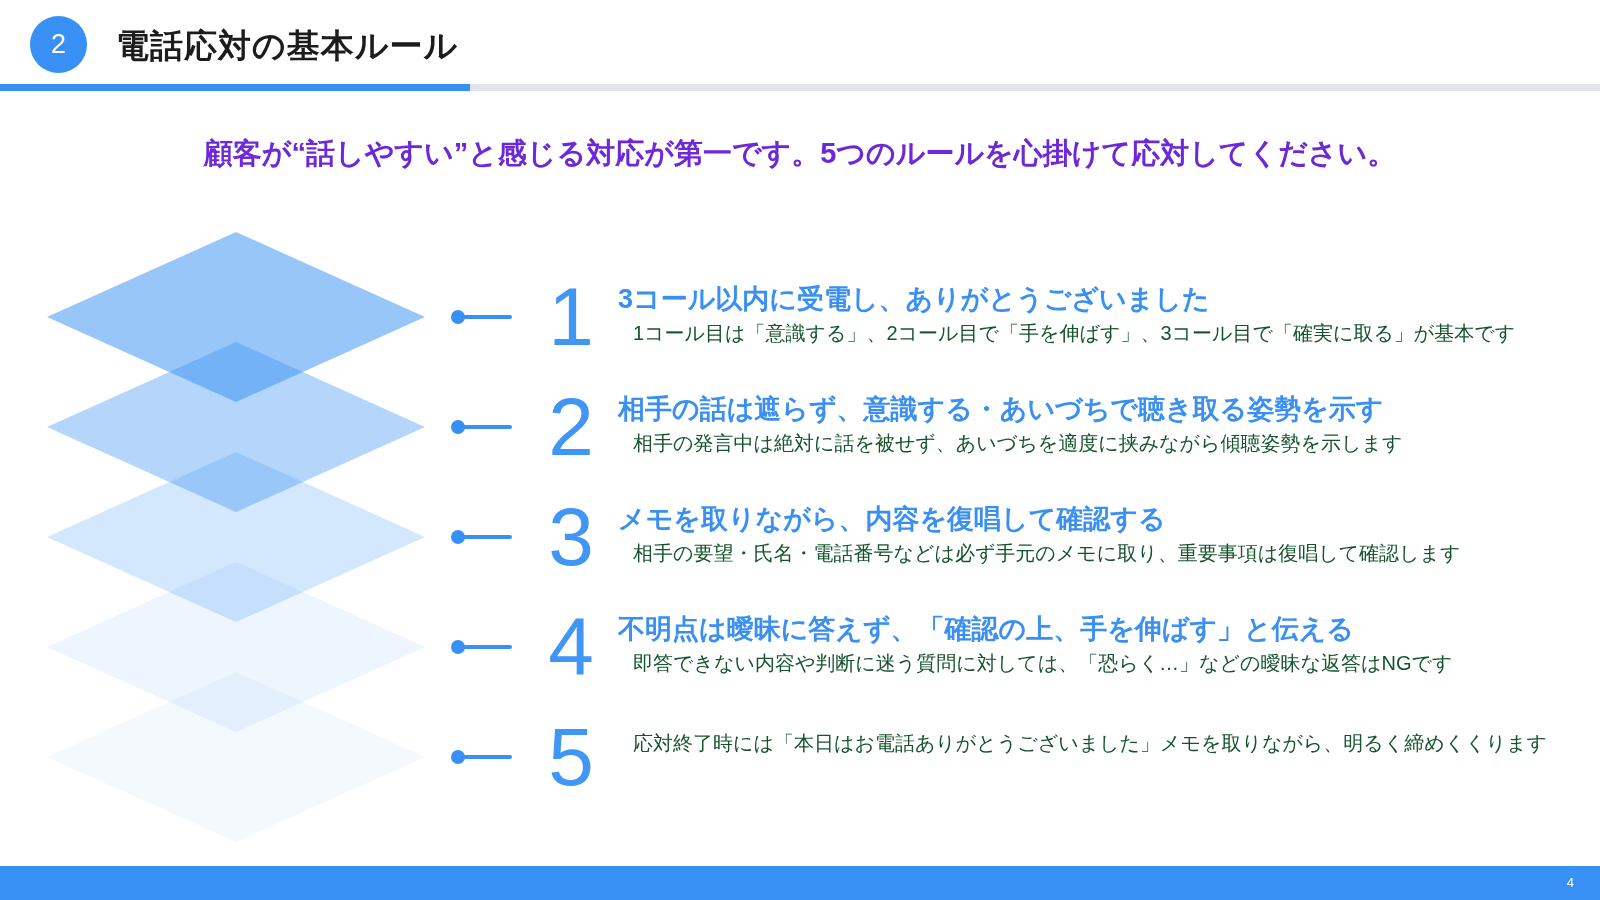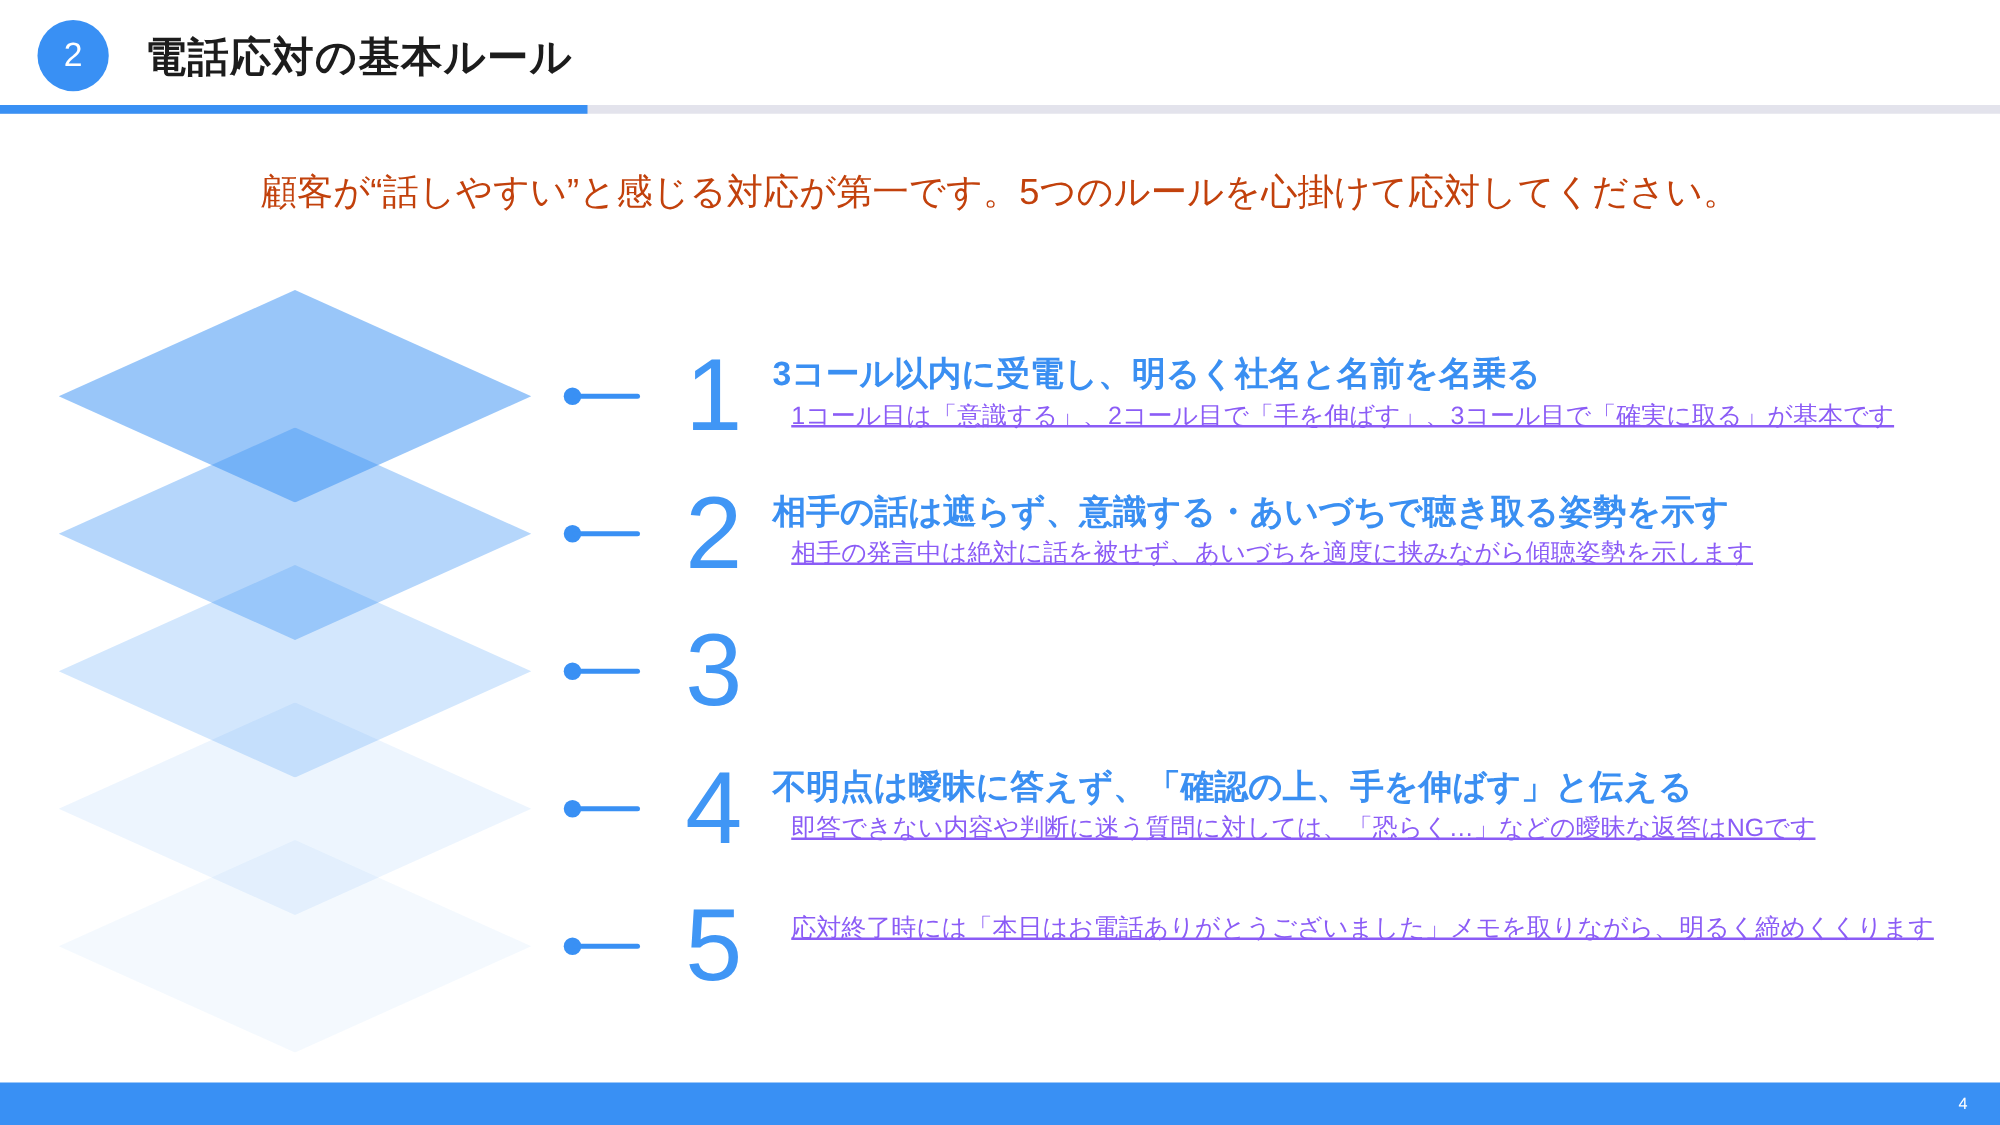--- a/index.html
+++ b/index.html
@@ -24,21 +24,21 @@
   .header-rule{
     position:absolute;left:0;top:84px;width:1600px;height:7px;background:#e3e3ec;
   }
   .header-rule-accent{
     position:absolute;left:0;top:0;width:470px;height:7px;background:#3990f4;
   }
 
   
   .subtitle{
     position:absolute;left:0;top:134px;width:1600px;margin:0;
-    text-align:center;font-size:29px;font-weight:400;color:#c2410c;
+    text-align:center;font-size:29px;font-weight:700;color:#6d28d9;
   }
 
   
   .diagram{position:absolute;left:47px;top:232px;width:378px;height:610px;}
   .diamond{
     position:absolute;left:0;width:378px;height:170px;
     clip-path:polygon(50% 0%,100% 50%,50% 100%,0% 50%);
   }
   .diamond:nth-child(1){top:0px;  background:rgba(54,144,244,0.51);}
   .diamond:nth-child(2){top:110px;background:rgba(54,144,244,0.37);}
@@ -66,21 +66,21 @@
   .rule-number{
     position:absolute;left:92px;top:2px;width:78px;height:106px;
     text-align:center;line-height:106px;
     font-size:82px;font-weight:400;color:#4096f5;
   }
   .rule-text{position:absolute;left:178px;top:22px;width:960px;}
   .rule-heading{
     margin:0;font-size:27px;line-height:30px;font-weight:700;color:#3a8ff2;
   }
   .rule-desc{
-    margin:6px 0 0 15px;font-size:20px;line-height:26px;font-weight:400;color:#8b5cf6;text-decoration:underline;
+    margin:6px 0 0 15px;font-size:20px;line-height:26px;font-weight:400;color:#14532d;
   }
 
   
   .footer-bar{
     position:absolute;left:0;bottom:0;width:1600px;height:34px;background:#3990f4;
   }
   .page-number{
     position:absolute;right:26px;top:0;height:34px;line-height:34px;
     color:#ffffff;font-size:13px;
   }
@@ -108,39 +108,43 @@
     <div class="diamond"></div>
   </div>
 
   <div class="rules">
 
     <div class="rule">
       <span class="connector-dot"></span>
       <span class="connector-line"></span>
       <div class="rule-number">1</div>
       <div class="rule-text">
-        <p class="rule-heading">3コール以内に受電し、明るく社名と名前を名乗る</p>
+        <p class="rule-heading">3コール以内に受電し、ありがとうございました</p>
         <p class="rule-desc">1コール目は「意識する」、2コール目で「手を伸ばす」、3コール目で「確実に取る」が基本です</p>
       </div>
     </div>
 
     <div class="rule">
       <span class="connector-dot"></span>
       <span class="connector-line"></span>
       <div class="rule-number">2</div>
       <div class="rule-text">
         <p class="rule-heading">相手の話は遮らず、意識する・あいづちで聴き取る姿勢を示す</p>
         <p class="rule-desc">相手の発言中は絶対に話を被せず、あいづちを適度に挟みながら傾聴姿勢を示します</p>
       </div>
     </div>
 
     <div class="rule">
       <span class="connector-dot"></span>
       <span class="connector-line"></span>
       <div class="rule-number">3</div>
+      <div class="rule-text">
+        <p class="rule-heading">メモを取りながら、内容を復唱して確認する</p>
+        <p class="rule-desc">相手の要望・氏名・電話番号などは必ず手元のメモに取り、重要事項は復唱して確認します</p>
+      </div>
     </div>
 
     <div class="rule">
       <span class="connector-dot"></span>
       <span class="connector-line"></span>
       <div class="rule-number">4</div>
       <div class="rule-text">
         <p class="rule-heading">不明点は曖昧に答えず、「確認の上、手を伸ばす」と伝える</p>
         <p class="rule-desc">即答できない内容や判断に迷う質問に対しては、「恐らく…」などの曖昧な返答はNGです</p>
       </div>

